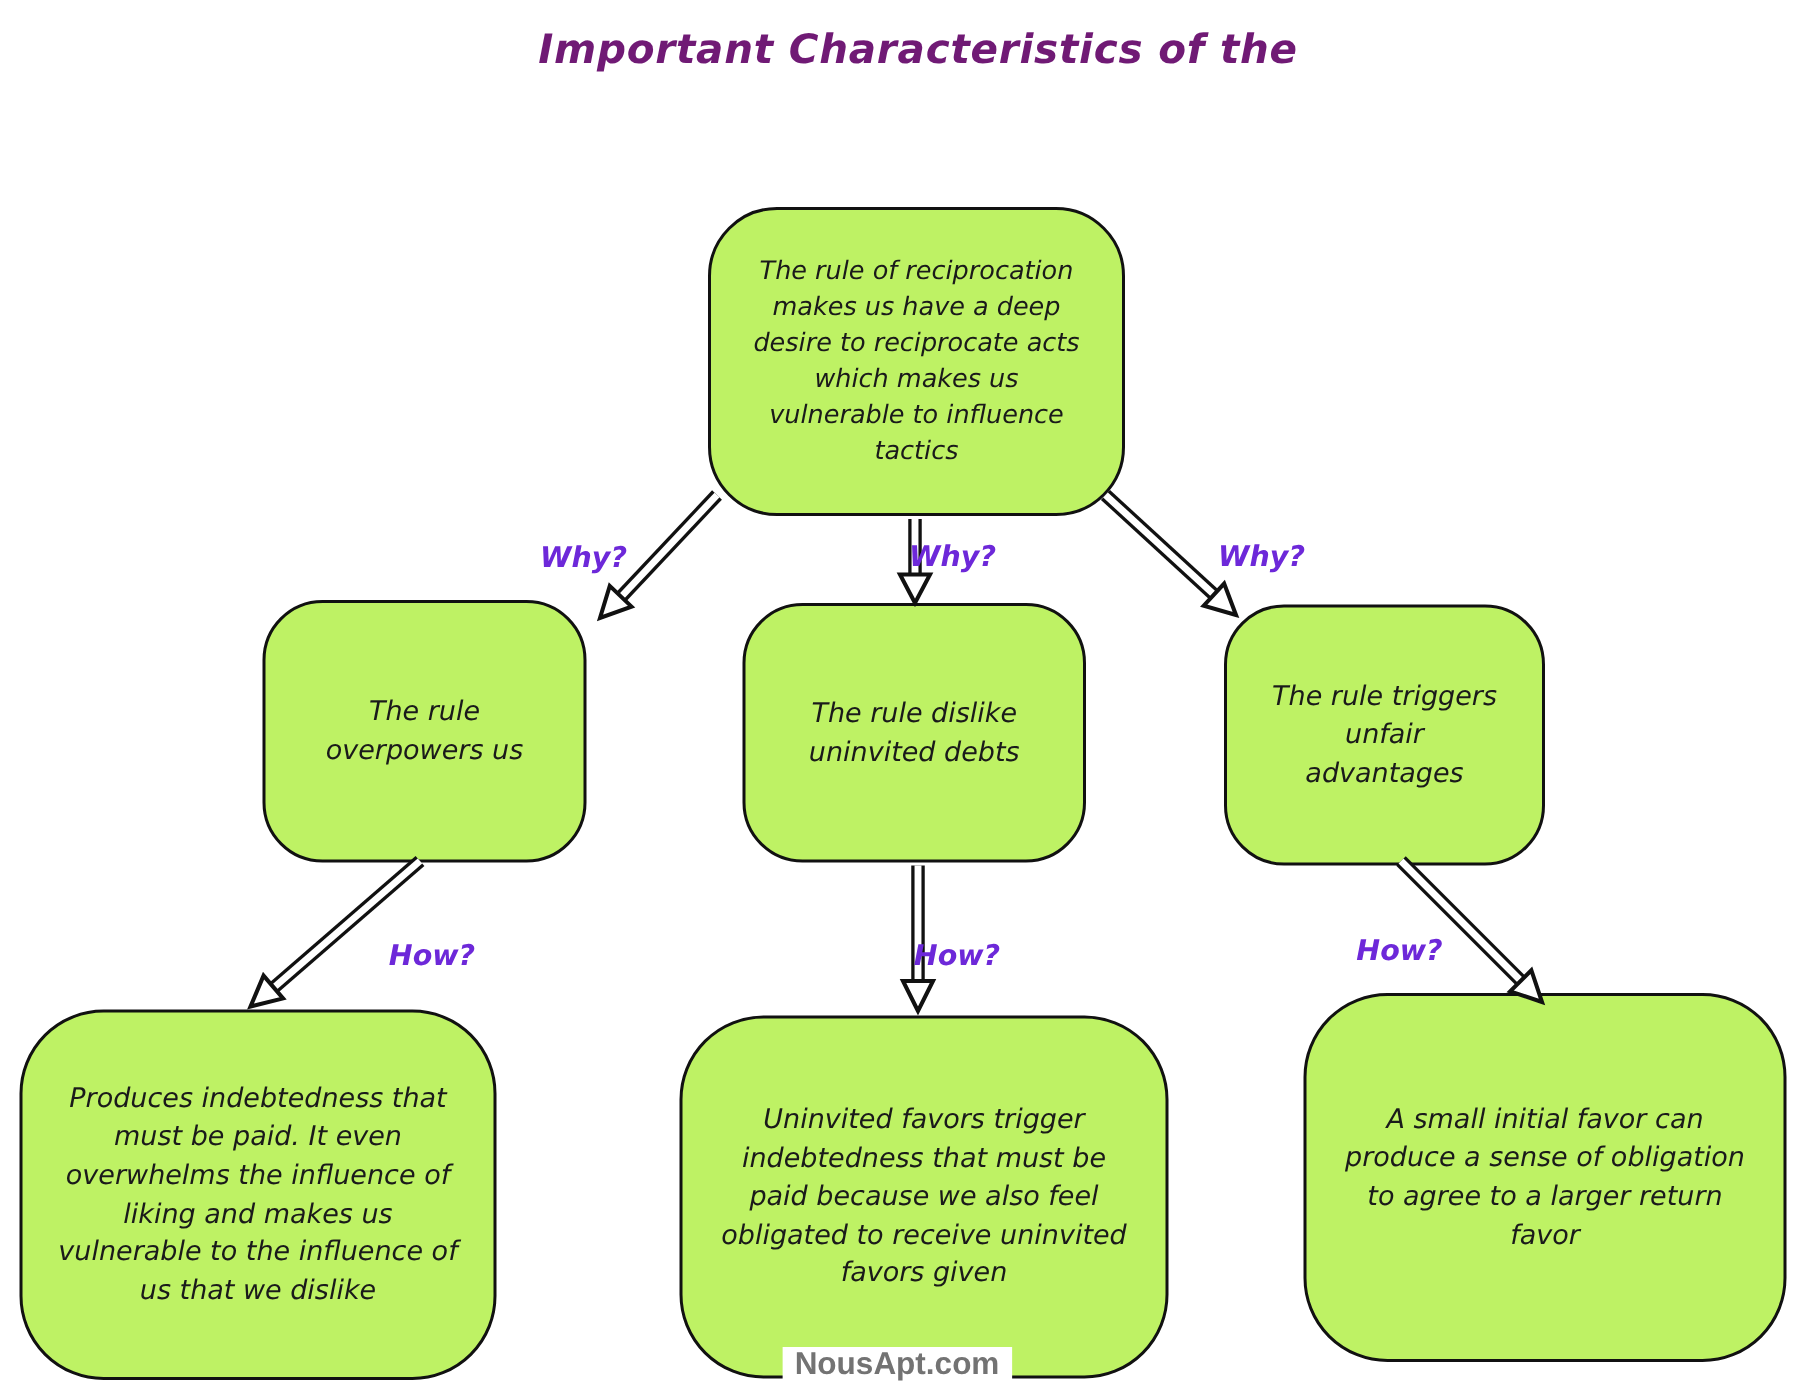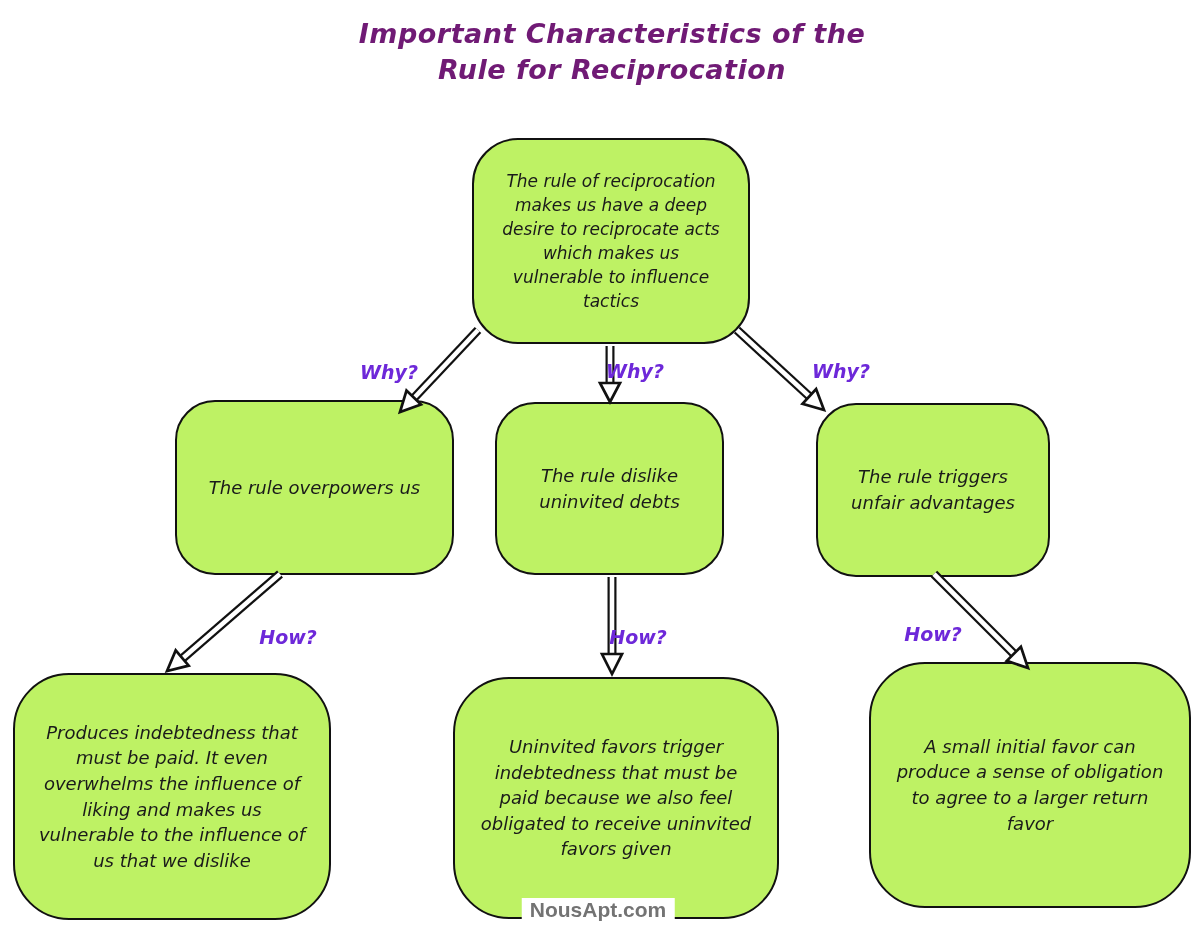--- a/index.html
+++ b/index.html
@@ -46,23 +46,23 @@
     left: 472px; top: 138px; width: 278px; height: 206px;
     border-radius: 46px;
     font-size: 17px;
     padding: 14px 24px;
   }
   .node-mid {
     border-radius: 40px;
     font-size: 18px;
     padding: 10px 26px;
   }
-  .node-overpowers { left: 175px; top: 400px; width: 279px; height: 175px; }
+  .node-overpowers { left: 175px; top: 400px; width: 216px; height: 175px; }
   .node-enforces   { left: 495px; top: 402px; width: 229px; height: 173px; }
-  .node-triggers   { left: 816px; top: 403px; width: 234px; height: 174px; }
+  .node-triggers   { left: 816px; top: 403px; width: 214px; height: 174px; }
   .node-bottom {
     border-radius: 56px;
     font-size: 18px;
     padding: 12px 22px;
   }
   .node-overpowers-detail { left: 13px;  top: 673px; width: 318px; height: 247px; }
   .node-enforces-detail   { left: 453px; top: 677px; width: 326px; height: 242px; justify-content: center; }
   .node-triggers-detail   { left: 869px; top: 662px; width: 322px; height: 246px; }
   .arrows-layer {
     position: absolute;
@@ -102,21 +102,20 @@
     white-space: nowrap;
   }
 </style>
 </head>
 <body>
 
 <div class="canvas">
 
   <div class="diagram-title">
     <div>Important Characteristics of the</div>
-    <div>Rule for Reciprocation</div>
   </div>
 
   <div class="node node-root">
     <span>The rule of reciprocation makes us have a deep desire to reciprocate acts which makes us vulnerable to influence tactics</span>
   </div>
 
   <div class="node node-mid node-overpowers">
     <span>The rule overpowers us</span>
   </div>
 

